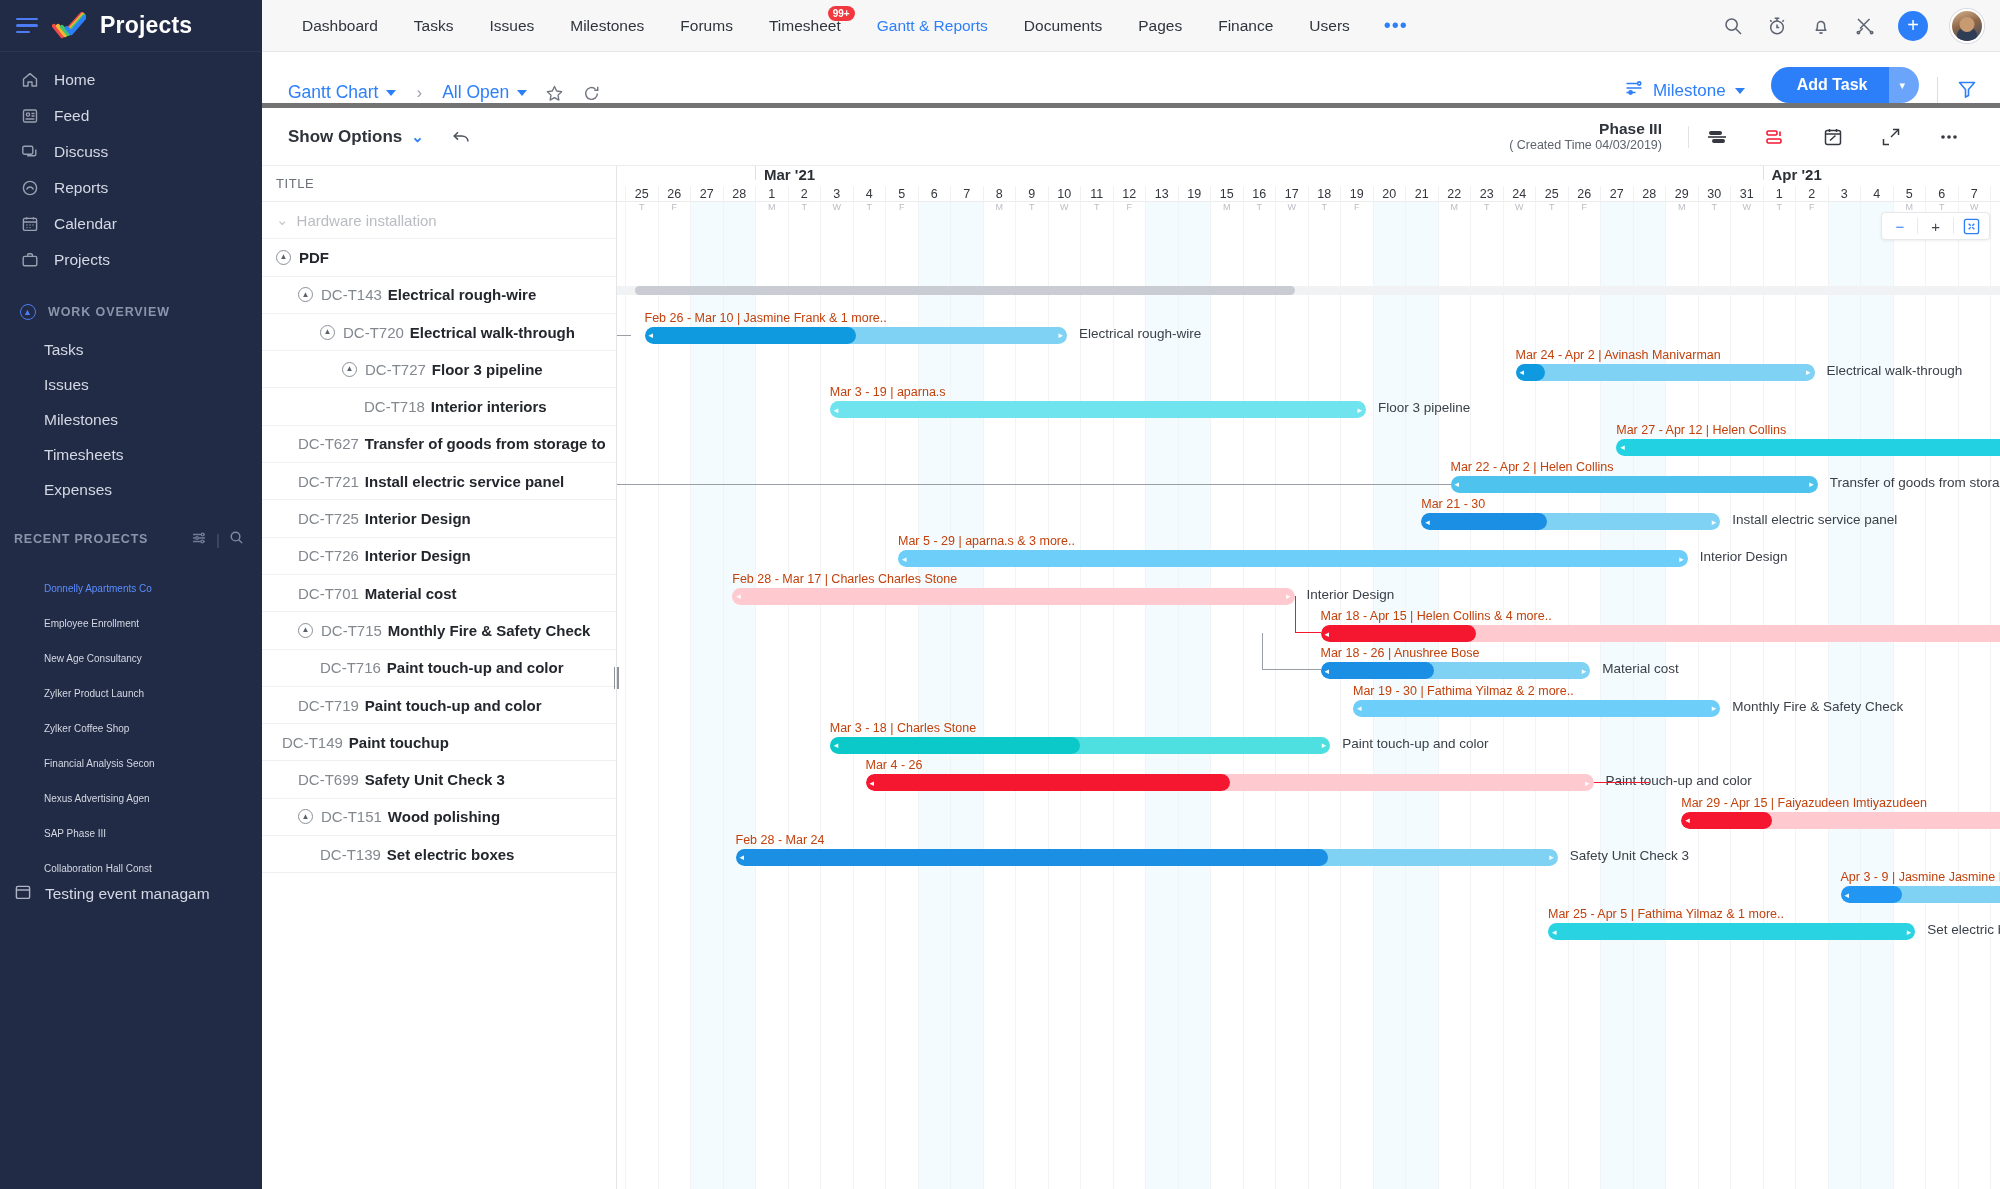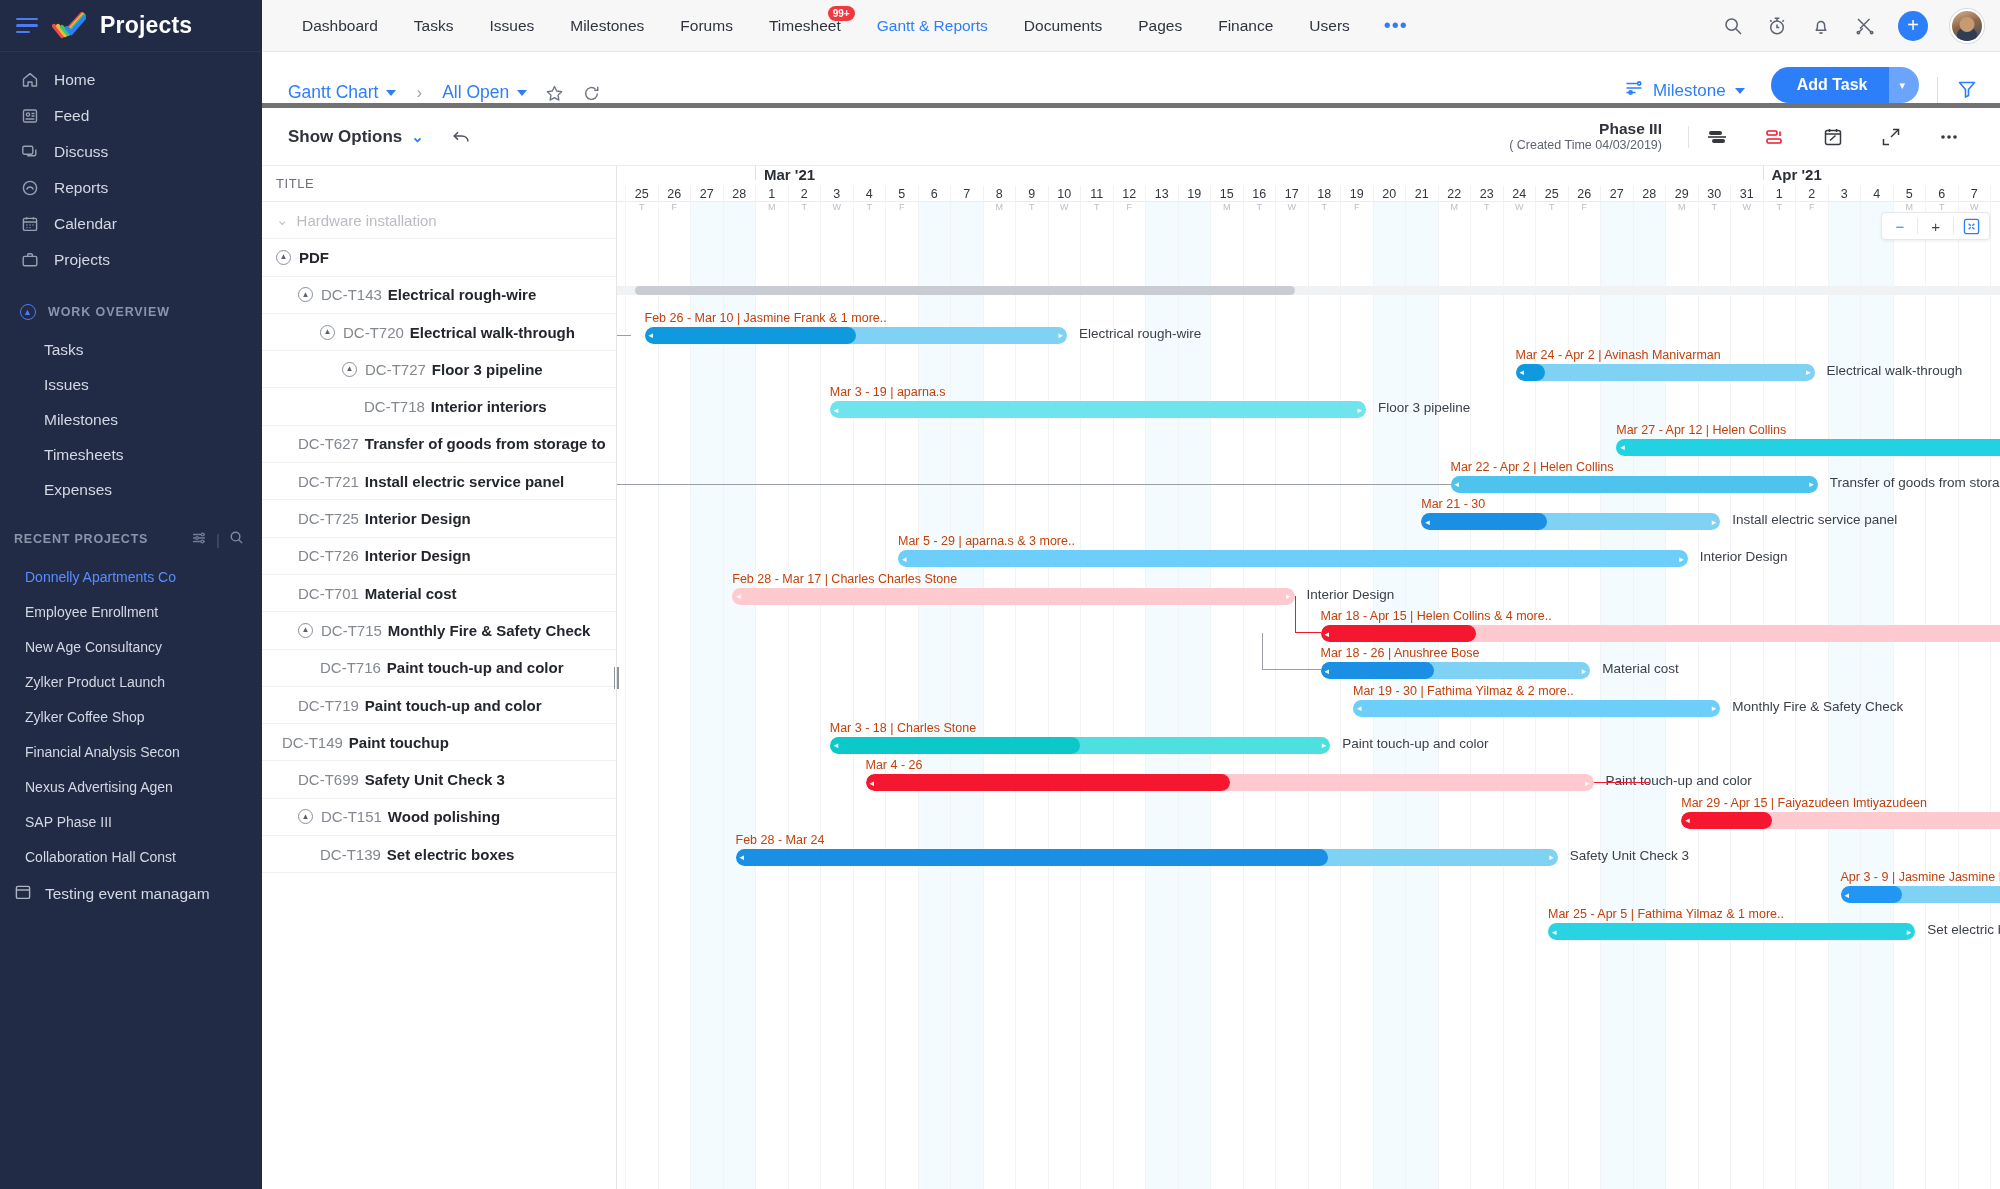--- a/index.html
+++ b/index.html
@@ -55,23 +55,23 @@
     height: 35px; display:flex; align-items:center;
     padding-left: 44px; font-size: 15.5px; color: #d3d8e4; cursor: pointer;
   }
   .sb-section-row {
     display:flex; align-items:center; justify-content: space-between;
     padding: 0 18px 0 14px; height: 40px; margin-top: 12px;
   }
   .sb-section-row .lbl { font-size: 12.5px; letter-spacing:.8px; color:#8b94ab; font-weight:700; }
   .sb-section-row .acts { display:flex; align-items:center; gap:9px; color:#6f7b96; }
   .sb-proj {
-    height: 35px; display:flex; align-items:center;
-    padding-left: 25px; padding-right: 6px;
-    font-size: 14px; color: #d3d8e4; cursor: pointer;
+    height: 35px; display:flex; align-items:flex-end;
+    padding-left: 44px; padding-right: 6px;
+    font-size: 10px; color: #d3d8e4; cursor: pointer;
     white-space: nowrap; overflow: hidden;
   }
   .sb-proj.active { color: #5b8dff; }
   .sb-foot {
     display:flex; align-items:center; gap:13px;
     padding-left: 14px; height: 40px; font-size: 15.5px; color:#d3d8e4; cursor:pointer;
   }
 
   
   .main { flex: 1; display: flex; flex-direction: column; min-width: 0; background:#fff; }

